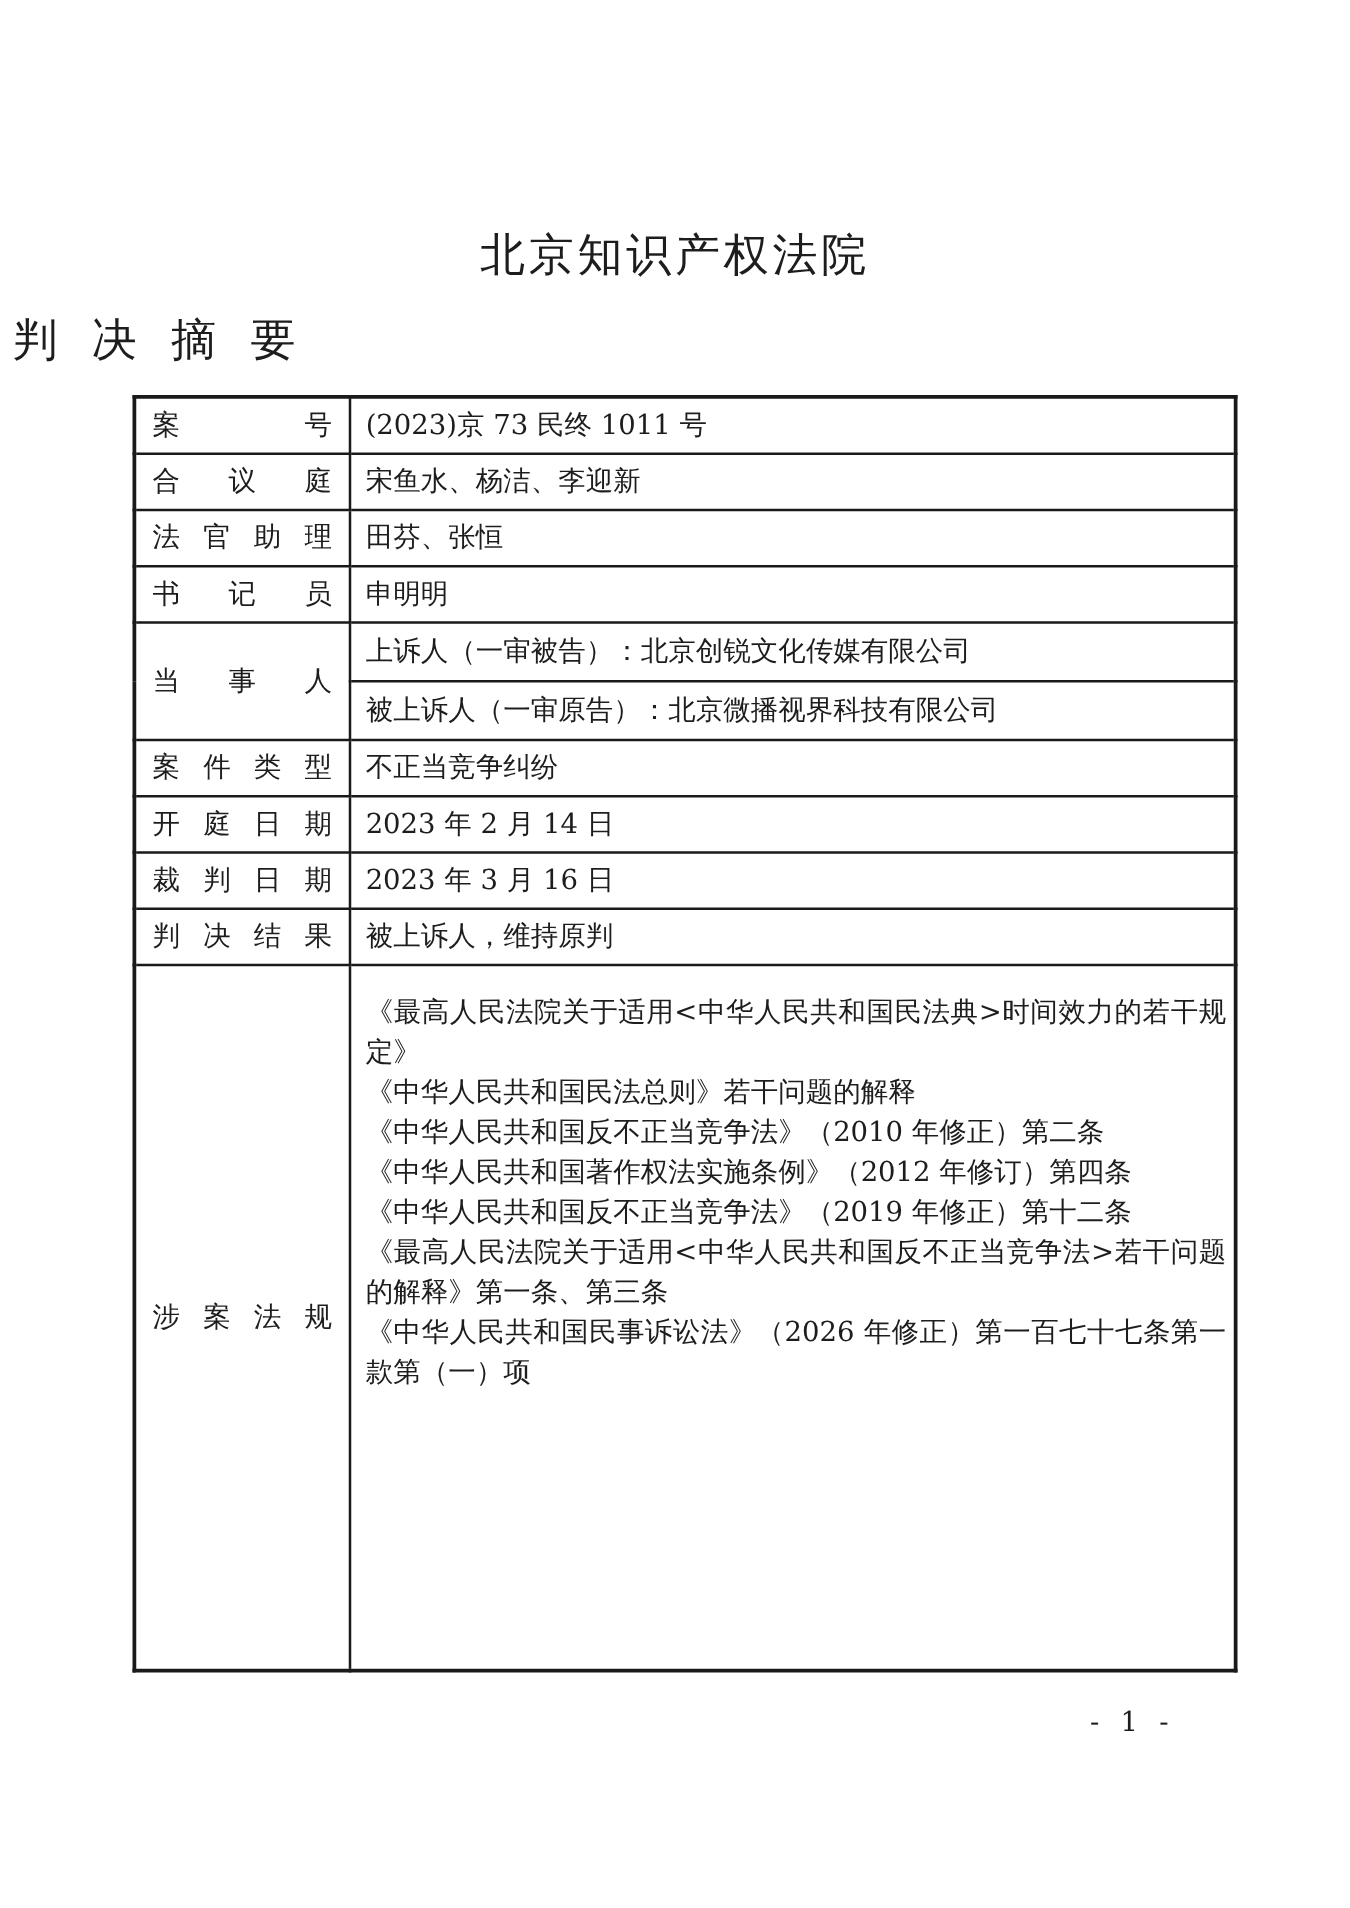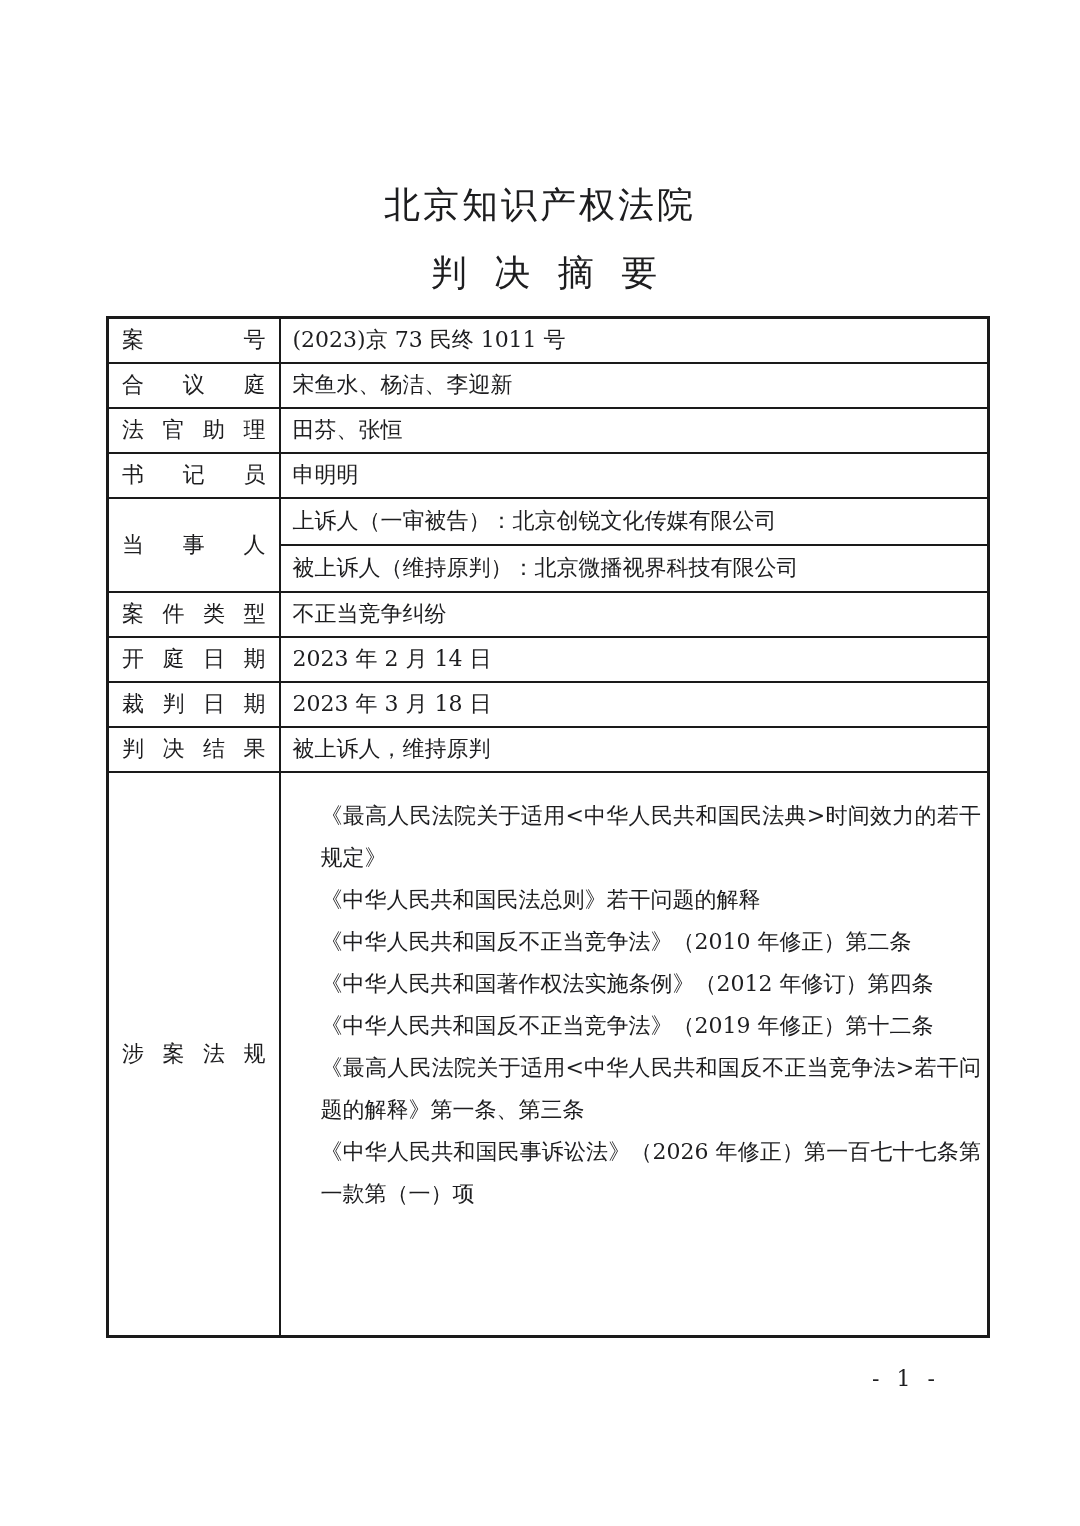--- a/index.html
+++ b/index.html
@@ -17,21 +17,21 @@
   .title {
     margin-top: 180px;
     text-align: center;
     font-size: 36px;
     font-weight: 500;
     letter-spacing: 3px;
     line-height: 50px;
   }
   .subtitle {
     margin-top: 16px;
-    text-align: center;
+    text-align: left;
     font-size: 36px;
     font-weight: 500;
     letter-spacing: 2px;
     word-spacing: 12px;
     line-height: 54px;
     margin-left: 10px;
   }
   table.summary {
     margin: 16px 0 0 106px;
     width: 884px;
@@ -53,23 +53,22 @@
   td.val { padding: 2px 8px 2px 12px; }
   tr.r-single td { height: 45px; }
   tr.r-party td { height: 47px; margin-top: 20px; }
   tr.r-laws td { height: 565px; }
   td.val-laws {
     vertical-align: top;
     padding-top: 22px;
     padding-right: 6px;
   }
   .laws p {
-    line-height: 42px;
+    line-height: 32px;
     text-align: justify;
-    margin-left: 28px;
   }
   .pagenum {
     position: absolute;
     top: 1366px;
     left: 872px;
     font-size: 22px;
     letter-spacing: 2px;
     word-spacing: 6px;
   }
 </style>
@@ -131,21 +130,21 @@
       <td class="lbl" rowspan="2">
         <div class="lblin">
               <span>当</span>
               <span>事</span>
               <span>人</span>
             </div>
       </td>
       <td class="val">上诉人（一审被告）：北京创锐文化传媒有限公司</td>
     </tr>
     <tr class="r-party">
-      <td class="val">被上诉人（维持原判）：北京微播视界科技有限公司</td>
+      <td class="val">被上诉人（一审原告）：北京微播视界科技有限公司</td>
     </tr>
 
     <tr class="r-single">
       <td class="lbl">
         <div class="lblin">
               <span>案</span>
               <span>件</span>
               <span>类</span>
               <span>型</span>
             </div>
@@ -167,21 +166,21 @@
 
     <tr class="r-single">
       <td class="lbl">
         <div class="lblin">
               <span>裁</span>
               <span>判</span>
               <span>日</span>
               <span>期</span>
             </div>
       </td>
-      <td class="val">2023 年 3 月 18 日</td>
+      <td class="val">2023 年 3 月 16 日</td>
     </tr>
 
     <tr class="r-single">
       <td class="lbl">
         <div class="lblin">
               <span>判</span>
               <span>决</span>
               <span>结</span>
               <span>果</span>
             </div>

